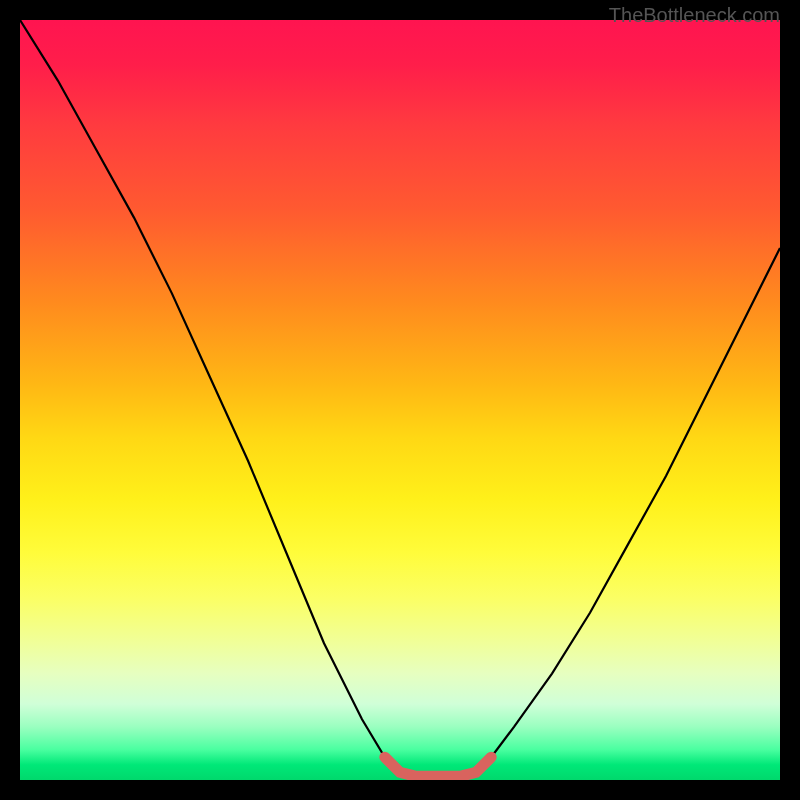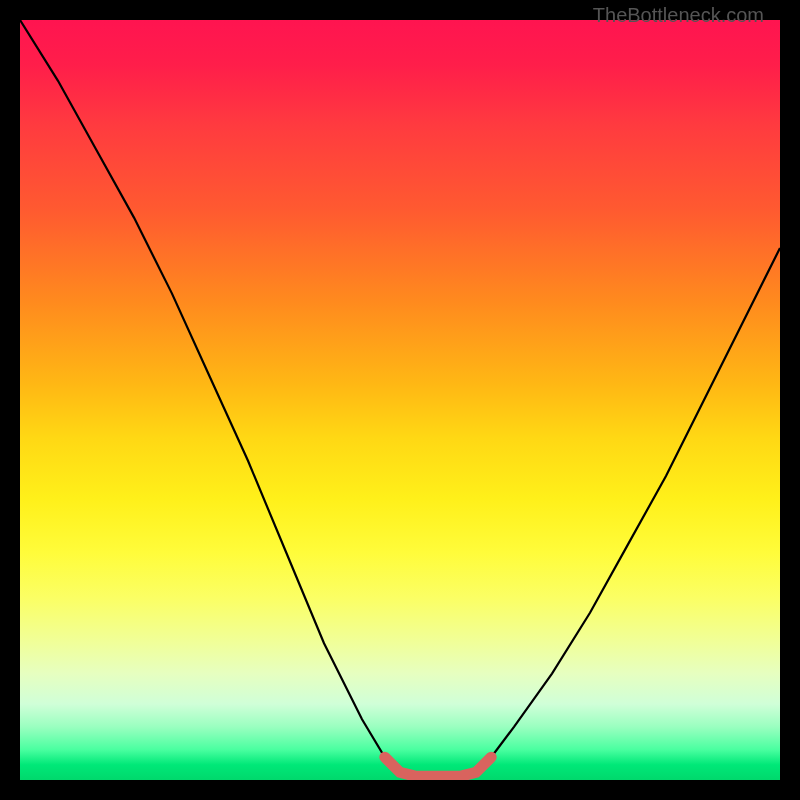--- a/index.html
+++ b/index.html
@@ -33,21 +33,21 @@
       #d0ffd8 90%,
       #9affc0 93%,
       #4affa0 96%,
       #00e878 98%,
       #00d86c 100%
     );
   }
   .watermark {
     position: absolute;
     top: 4px;
-    right: 36px;
+    right: 20px;
     color: #555;
     font-size: 20px;
     font-weight: 500;
     z-index: 10;
   }
   svg.curve {
     position: absolute;
     left: 0;
     top: 0;
     width: 760px;

